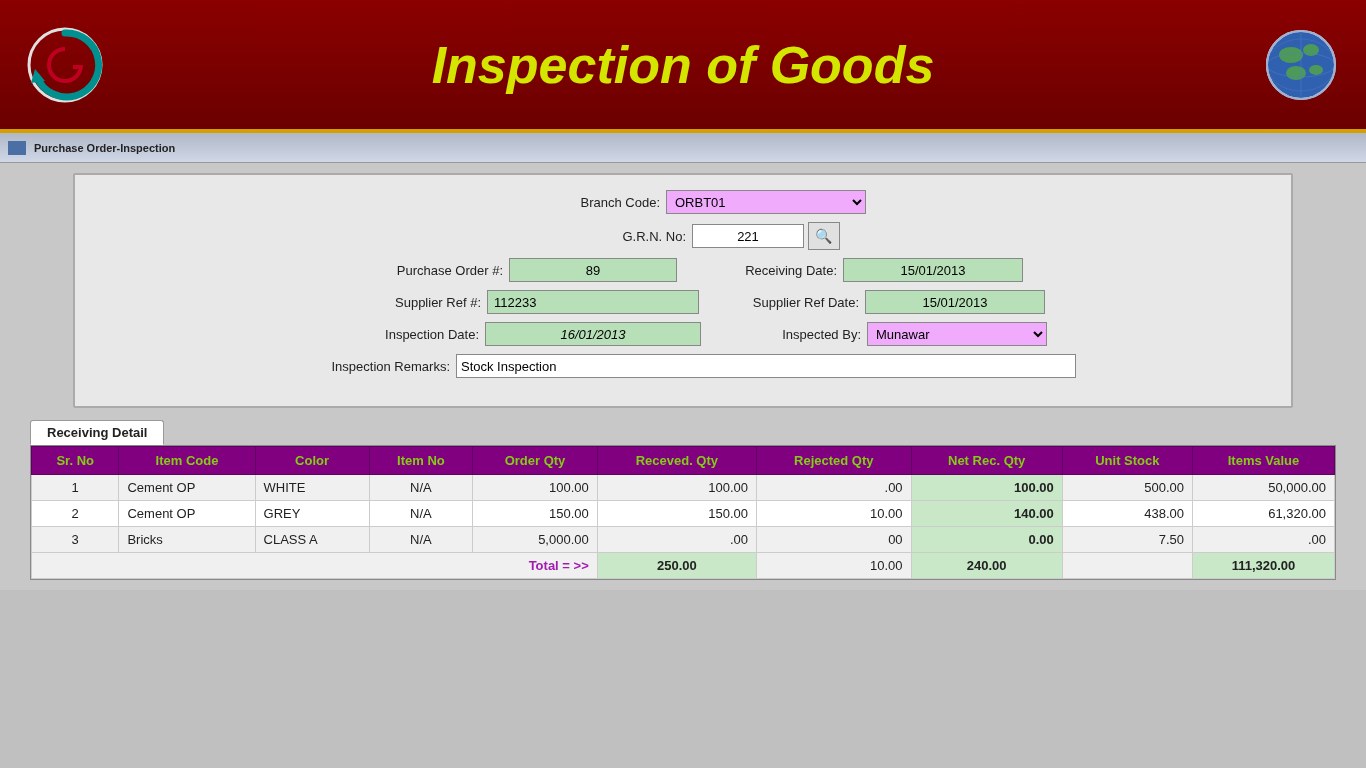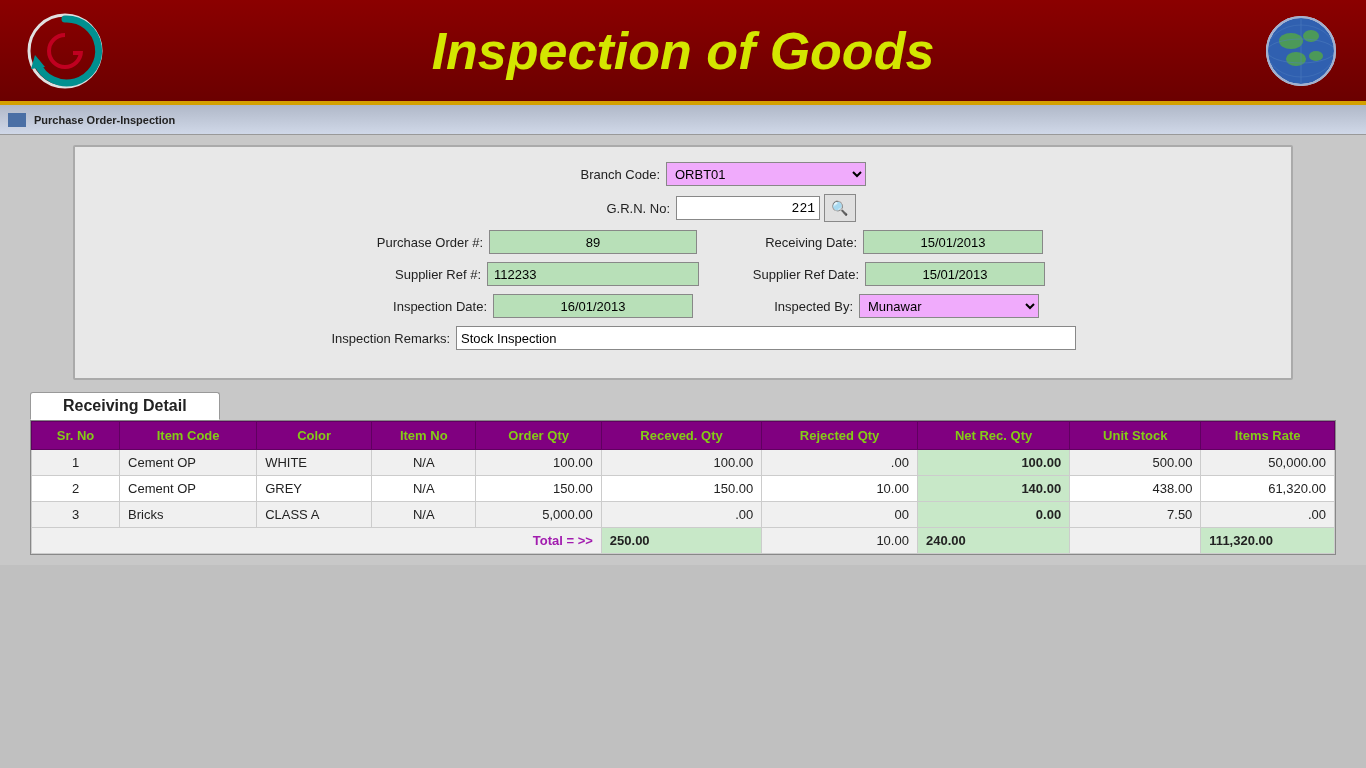--- a/index.html
+++ b/index.html
@@ -1,21 +1,21 @@
 <!DOCTYPE html>
 <html><head>
   <meta charset="utf-8">
   <style>
     * { margin: 0; padding: 0; box-sizing: border-box; }
     body { width: 1366px; height: 768px; font-family: Arial, sans-serif; background: #c0c0c0; overflow: hidden; }
 
     
     .header {
       width: 100%;
-      height: 105px;
+      height: 133px;
       background: linear-gradient(to bottom, #8b0000 0%, #6b0000 100%);
       display: flex;
       align-items: center;
       justify-content: flex-start;
       padding: 8px 20px;
       border-bottom: 4px solid #d4a000;
     }
     .header-logo {
       width: 90px;
       height: 90px;
@@ -146,22 +146,22 @@
     }
     .tab-bar {
       display: flex;
       align-items: flex-end;
       margin-bottom: 0;
     }
     .tab-item {
       background: #e8e8e8;
       border: 1px solid #999;
       border-bottom: none;
-      padding: 4px 32px;
-      font-size: 16px;
+      padding: 4px 16px;
+      font-size: 13px;
       font-weight: bold;
       color: #222;
       cursor: pointer;
       border-radius: 3px 3px 0 0;
     }
     .tab-item.active {
       background: white;
       border-bottom: 1px solid white;
       z-index: 1;
     }
@@ -226,21 +226,21 @@
       font-weight: normal;
     }
     tr.total-row td.total-label {
       text-align: right;
       font-weight: bold;
       color: #a21caf;
     }
     tr.total-row td.green-bg {
       background: #c8e8c8 !important;
       font-weight: bold;
-      text-align: left;
+      text-align: center;
     }
   </style>
 </head>
 <body>
 
 <div class="header">
   <div class="header-logo">
 
     <svg width="80" height="80" viewBox="0 0 80 80">
       <circle cx="40" cy="40" r="36" fill="none" stroke="#e0e0e0" stroke-width="3"></circle>
@@ -282,45 +282,45 @@
 
     <div class="form-row">
       <span class="form-label">Branch Code:</span>
       <select class="form-select">
         <option>ORBT01</option>
       </select>
     </div>
 
     <div class="form-row">
       <span class="form-label">G.R.N. No:</span>
-      <input class="form-input" type="text" style="width: 144px; text-align: right; font-family: Liberation Mono, monospace;" value="221">
+      <input class="form-input" type="text" style="width: 112px; text-align: center;" value="221">
       <button class="search-btn">🔍</button>
     </div>
 
     <div class="form-row">
       <span class="form-label">Purchase Order #:</span>
-      <input class="form-input-green" type="text" style="width: 208px;" value="89">
+      <input class="form-input-green" type="text" style="width: 168px;" value="89">
       <div class="form-pair">
         <span class="form-label" style="min-width:130px;">Receiving Date:</span>
         <input class="form-input-green" type="text" style="width: 180px;" value="15/01/2013">
       </div>
     </div>
 
     <div class="form-row">
       <span class="form-label">Supplier Ref #:</span>
       <input class="form-input-green" type="text" style="width: 212px; text-align: left;" value="112233">
       <div class="form-pair">
         <span class="form-label" style="min-width:130px;">Supplier Ref Date:</span>
         <input class="form-input-green" type="text" style="width: 180px;" value="15/01/2013">
       </div>
     </div>
 
     <div class="form-row">
       <span class="form-label">Inspection Date:</span>
-      <input class="form-input-green" type="text" style="width: 200px;" value="16/01/2013">
+      <input class="form-input-green" type="text" style="width: 216px; font-style: italic;" value="16/01/2013">
       <div class="form-pair">
         <span class="form-label" style="min-width:130px;">Inspected By:</span>
         <select class="form-select" style="width:180px;">
           <option>Munawar</option>
         </select>
       </div>
     </div>
 
     <div class="form-row">
       <span class="form-label">Inspection Remarks:</span>
@@ -342,21 +342,21 @@
           <tr>
             <th>Sr. No</th>
             <th>Item Code</th>
             <th>Color</th>
             <th>Item No</th>
             <th>Order Qty</th>
             <th>Receved. Qty</th>
             <th>Rejected Qty</th>
             <th>Net Rec. Qty</th>
             <th>Unit Stock</th>
-            <th>Items Rate</th>
+            <th>Items Value</th>
           </tr>
         </thead>
         <tbody id="table-body">
 
         <tr>
               <td class="center">1</td>
               <td class="">Cement OP</td>
               <td class="">WHITE</td>
               <td class="center">N/A</td>
               <td class="num">100.00</td>

